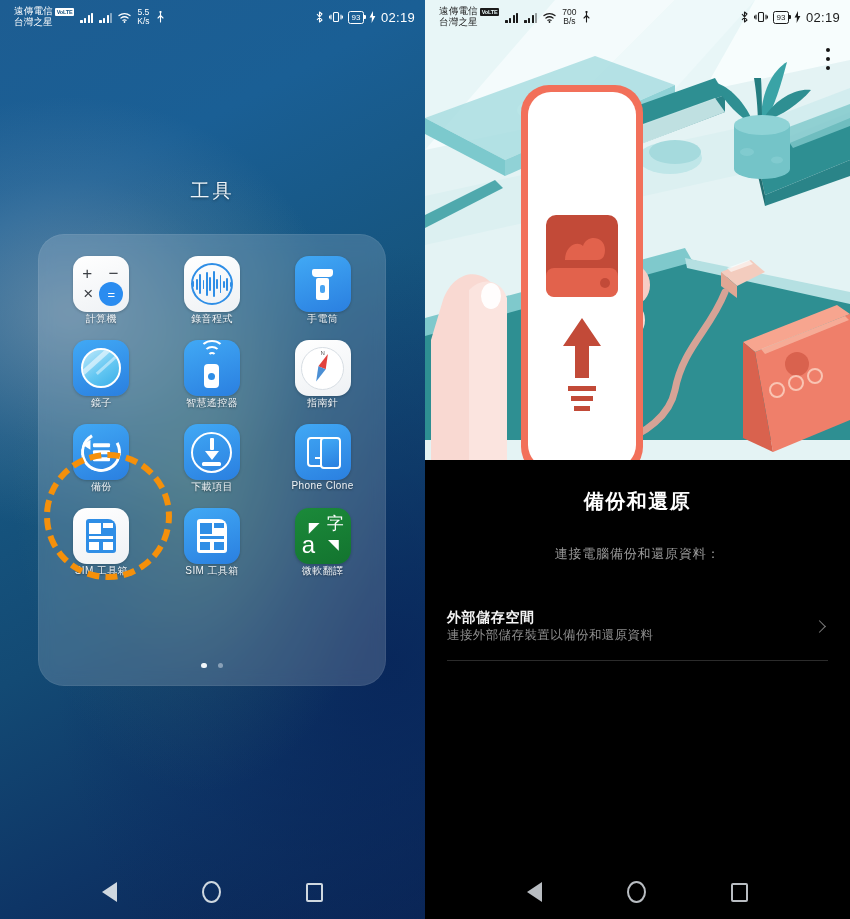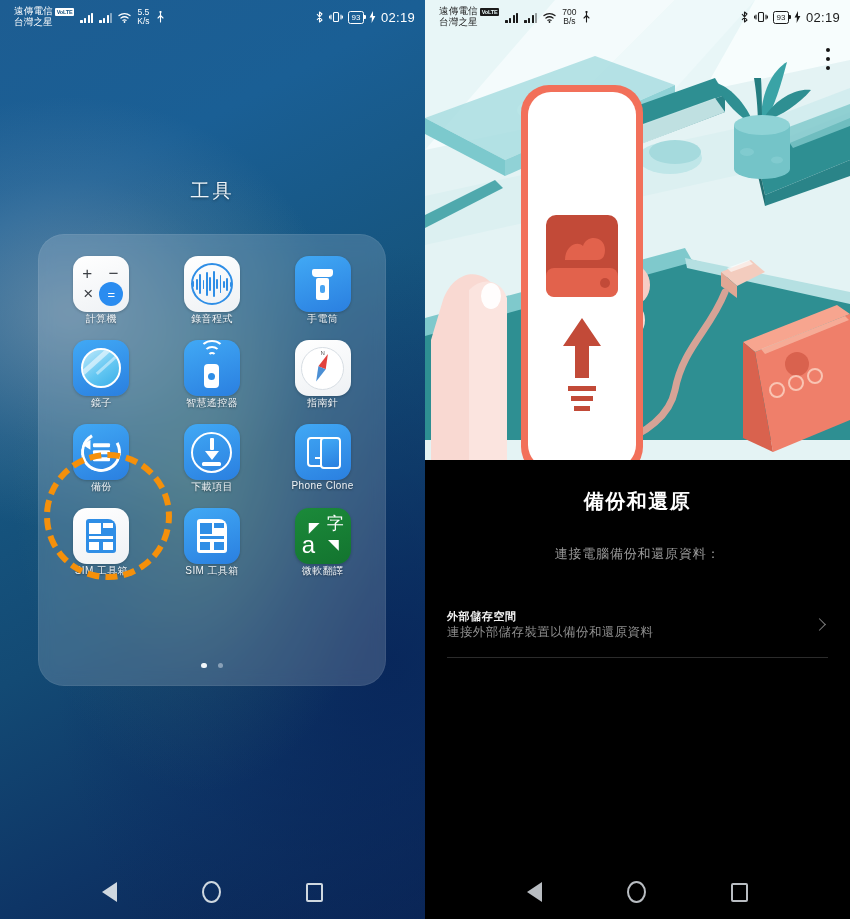--- a/index.html
+++ b/index.html
@@ -220,21 +220,21 @@
   .app-title {
     position:absolute; top:488px; left:0; right:0; text-align:center;
     color:#fff; font-size:20px; letter-spacing:1.5px; font-weight:bold;
   }
   .app-sub {
     position:absolute; top:545px; left:0; right:0; text-align:center;
     color:#9a9a9a; font-size:13px; letter-spacing:.8px;
   }
   .list { position:absolute; top:595px; left:22px; right:22px; }
   .row { padding: 14px 0 16px; position:relative; }
-  .row .ttl { color:#f4f4f4; font-size:11px; font-weight:bold; letter-spacing:.6px; }
+  .row .ttl { color:#f4f4f4; font-size:14px; font-weight:bold; letter-spacing:.6px; }
   .row .sub { color:#8e8e8e; font-size:12.5px; letter-spacing:.4px; }
   .chev {
     position:absolute; right:4px; top:50%; margin-top:-6px;
     width:9px; height:9px; border-top:1.6px solid #7d7d7d; border-right:1.6px solid #7d7d7d;
     transform: rotate(45deg);
   }
   .divider { height:1px; background:#2b2b2b; }
 </style>
 </head>
 <body>

